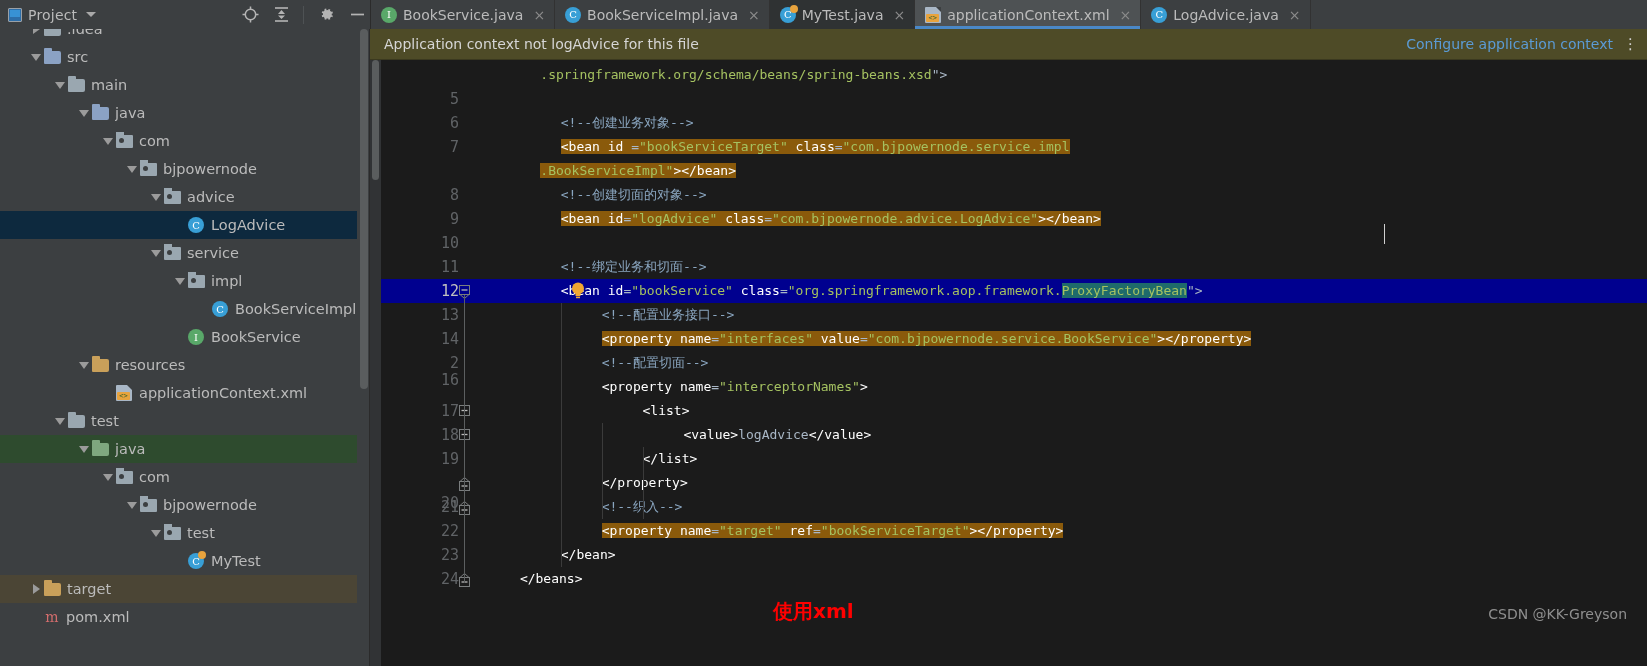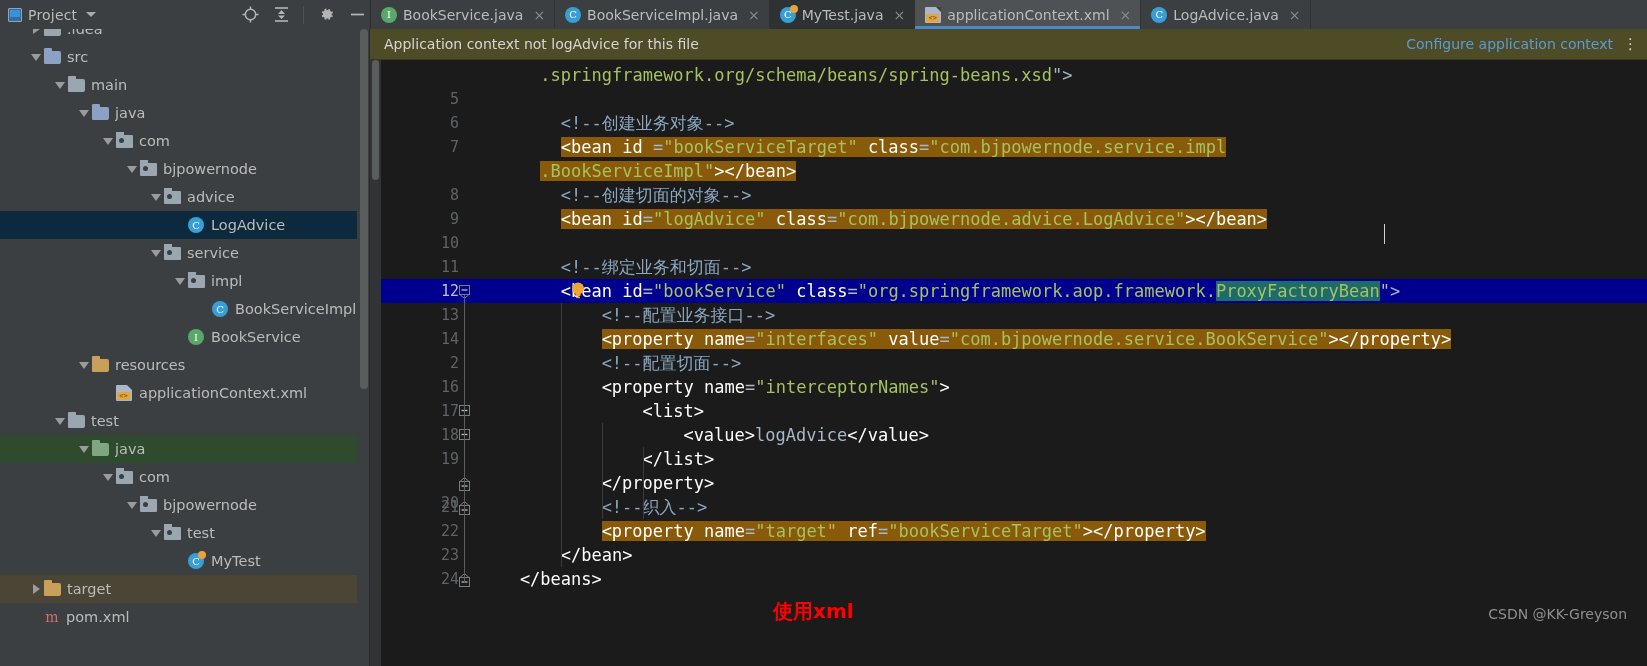--- a/index.html
+++ b/index.html
@@ -158,21 +158,21 @@
 
   .left-gutter-sb { width: 11px; flex: 0 0 11px; background: #313335; position: relative; }
   .left-gutter-sb .thumb { position:absolute; left:2px; top:0; width:7px; height:120px; background:#5a5d5e; border-radius:4px; }
 
   .gutter {
     width: 90px; flex: 0 0 90px; background: #1b1b1b; position: relative;
     font-family: "DejaVu Sans Mono", monospace; font-size: 15px; color: #606366;
   }
   .code-area {
     flex: 1 1 auto; position: relative; overflow: hidden; background: #1b1b1b;
-    font-family: "DejaVu Sans Mono", monospace; font-size: 17px; line-height: 24px;
+    font-family: "DejaVu Sans Mono", monospace; font-size: 13px; line-height: 24px;
     white-space: pre;
     text-align: center;
   }
   .ln {
     position: absolute; right: 12px; text-align: right; line-height: 24px; height: 24px;
   }
   .fold {
     position: absolute; left: 78px; width: 11px; height: 11px; color:#7a7d7e;
   }
   .fold svg { display:block; }
@@ -502,21 +502,21 @@
             <div class="ln" style="top: 75px;">7</div>
             <div class="ln" style="top: 123px;">8</div>
             <div class="ln" style="top: 147px;">9</div>
             <div class="ln" style="top: 171px;">10</div>
             <div class="ln" style="top: 195px;">11</div>
             <div style="position: absolute; left: 0px; right: 0px; height: 24px; background: rgb(0, 0, 143); top: 219px;"></div>
             <div class="ln" style="top: 219px; color: rgb(192, 192, 192);">12</div>
             <div class="ln" style="top: 243px;">13</div>
             <div class="ln" style="top: 267px; text-align: center;">14</div>
             <div class="ln" style="top: 291px;">2</div>
-            <div class="ln" style="top: 315px;">16</div>
+            <div class="ln" style="top: 308px;">16</div>
             <div class="ln" style="top: 339px;">17</div>
             <div class="ln" style="top: 363px;">18</div>
             <div class="ln" style="top: 387px;">19</div>
             <div class="ln" style="top: 431px;">20</div>
             <div class="ln" style="top: 435px;">21</div>
             <div class="ln" style="top: 459px;">22</div>
             <div class="ln" style="top: 483px;">23</div>
             <div class="ln" style="top: 507px;">24</div>
             <div class="fold" style="top: 225px;">
               <svg width="11" height="14" viewBox="0 0 11 14">

